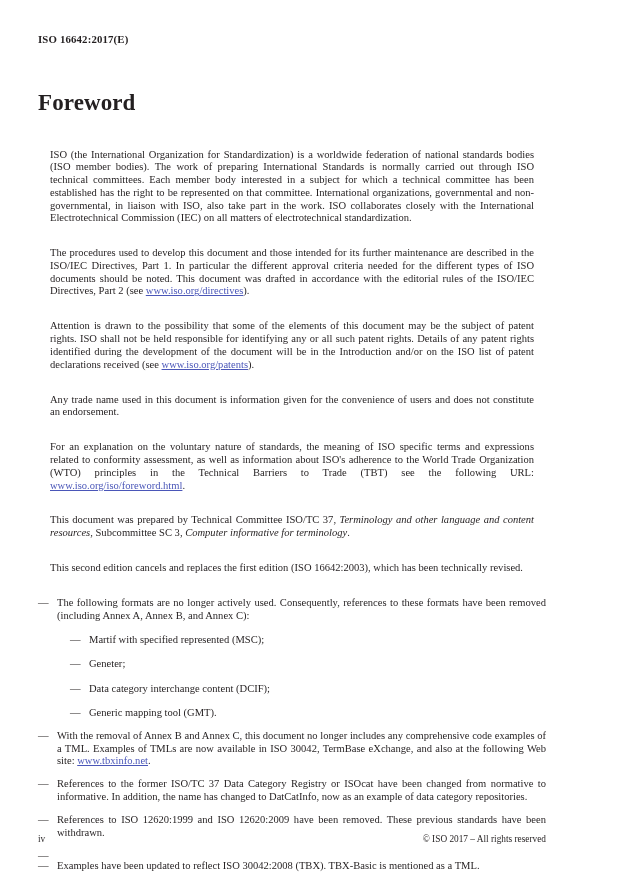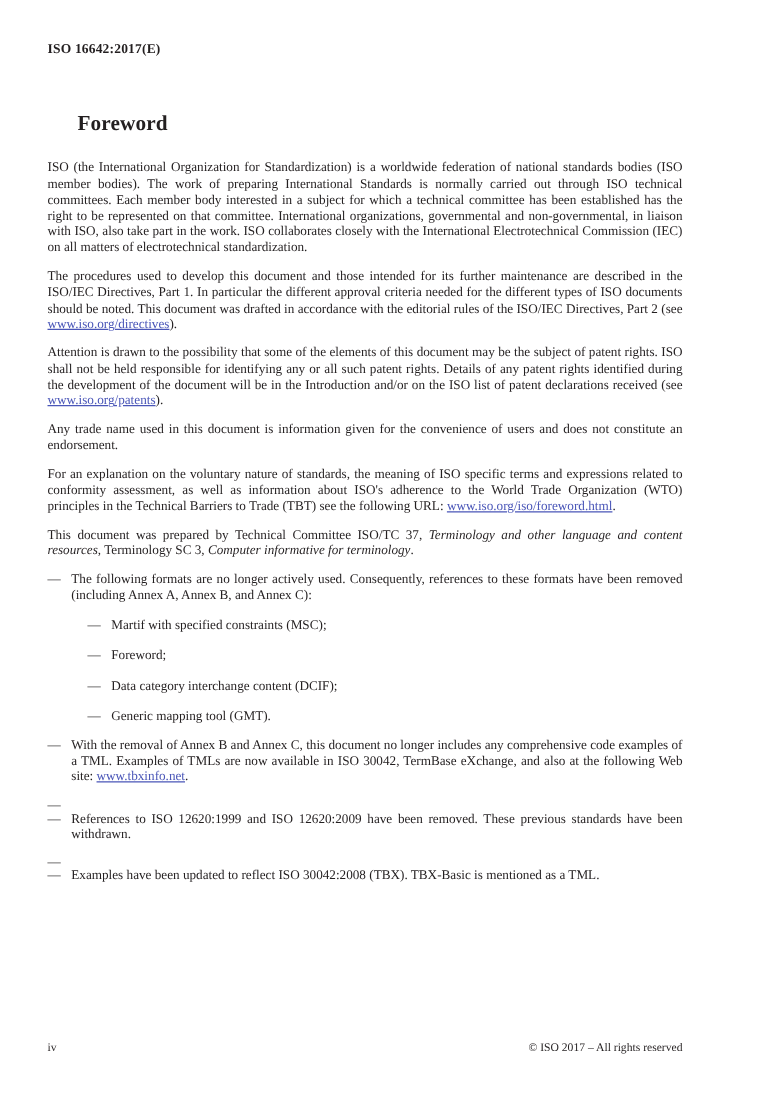--- a/index.html
+++ b/index.html
@@ -26,34 +26,33 @@
     width: 508px;
   }
   .doc-header {
     font-size: 10.8px;
     font-weight: bold;
     letter-spacing: 0.15px;
     padding-top: 33px;
     line-height: 1.2;
   }
   .doc-title {
-    font-size: 17px;
+    font-size: 23px;
     font-weight: bold;
     letter-spacing: 0.1px;
     margin-top: 43px;
     margin-bottom: 0;
     line-height: 1.2;
-    margin-left: 24px;
   }
   p.body-par {
     font-size: 10.55px;
     line-height: 12.75px;
     text-align: justify;
     text-justify: inter-word;
-    margin: 0;
+    margin: 12px;
     padding-top: 10.2px;
     -webkit-hyphens: none;
     hyphens: none;
   }
   p.first-par {
     padding-top: 20px;
   }
   a.ext-link, .ext-link {
     color: #4a56b8;
     text-decoration: underline;
@@ -126,37 +125,38 @@
     <p class="body-par first-par">ISO (the International Organization for Standardization) is a worldwide federation of national standards bodies (ISO member bodies). The work of preparing International Standards is normally carried out through ISO technical committees. Each member body interested in a subject for which a technical committee has been established has the right to be represented on that committee. International organizations, governmental and non-governmental, in liaison with ISO, also take part in the work. ISO collaborates closely with the International Electrotechnical Commission (IEC) on all matters of electrotechnical standardization.</p>
 
     <p class="body-par"><span>The procedures used to develop this document and those intended for its further maintenance are described in the ISO/IEC Directives, Part 1. In particular the different approval criteria needed for the different types of ISO documents should be noted. This document was drafted in accordance with the editorial rules of the ISO/IEC Directives, Part 2 (see </span><a class="ext-link" href="#">www.iso.org/directives</a><span>).</span></p>
 
     <p class="body-par"><span>Attention is drawn to the possibility that some of the elements of this document may be the subject of patent rights. ISO shall not be held responsible for identifying any or all such patent rights. Details of any patent rights identified during the development of the document will be in the Introduction and/or on the ISO list of patent declarations received (see </span><a class="ext-link" href="#">www.iso.org/patents</a><span>).</span></p>
 
     <p class="body-par">Any trade name used in this document is information given for the convenience of users and does not constitute an endorsement.</p>
 
     <p class="body-par"><span>For an explanation on the voluntary nature of standards, the meaning of ISO specific terms and expressions related to conformity assessment, as well as information about ISO's adherence to the World Trade Organization (WTO) principles in the Technical Barriers to Trade (TBT) see the following URL: </span><a class="ext-link" href="#">www.iso.org/iso/foreword.html</a><span>.</span></p>
 
-    <p class="body-par"><span>This document was prepared by Technical Committee ISO/TC 37, </span><span class="ital">Terminology and other language and content resources</span><span>, Terminology SC 3, </span><span class="ital">Computer informative for terminology</span><span>.</span></p>
+    <p class="body-par"><span>This document was prepared by Technical Committee ISO/TC 37, </span><span class="ital">Terminology and other language and content resources</span><span>, Subcommittee SC 3, </span><span class="ital">Computer informative for terminology</span><span>.</span></p>
 
+    <p class="body-par">This second edition cancels and replaces the first edition (ISO 16642:2003), which has been technically revised.</p>
 
 
     <div class="dash-item"><span class="dash">—</span><span>The following formats are no longer actively used. Consequently, references to these formats have been removed (including Annex A, Annex B, and Annex C):</span></div>
 
-    <div class="dash-item-2"><span class="dash">—</span><span>Martif with specified constraints (MSC);</span></div>
+    <div class="dash-item-2"><span class="dash">—</span><span>Martif with specified represented (MSC);</span></div>
 
-    <div class="dash-item-2"><span class="dash">—</span><span>Foreword;</span></div>
+    <div class="dash-item-2"><span class="dash">—</span><span>Geneter;</span></div>
 
     <div class="dash-item-2"><span class="dash">—</span><span>Data category interchange content (DCIF);</span></div>
 
     <div class="dash-item-2"><span class="dash">—</span><span>Generic mapping tool (GMT).</span></div>
 
     <div class="dash-item"><span class="dash">—</span><span>With the removal of Annex B and Annex C, this document no longer includes any comprehensive code examples of a TML. Examples of TMLs are now available in ISO 30042, TermBase eXchange, and also at the following Web site: </span><a class="ext-link" href="#">www.tbxinfo.net</a><span>.</span></div>
 
-    <div class="dash-item"><span class="dash">—</span></div>
+    <div class="dash-item"><span class="dash">—</span><span>References to the former ISO/TC 37 Data Category Registry or ISOcat have been changed from normative to informative. In addition, the name has changed to DatCatInfo, now as an example of data category repositories.</span></div>
 
     <div class="dash-item"><span class="dash">—</span><span>References to ISO 12620:1999 and ISO 12620:2009 have been removed. These previous standards have been withdrawn.</span></div>
 
     <div class="dash-item"><span class="dash">—</span></div>
 
     <div class="dash-item"><span class="dash">—</span><span>Examples have been updated to reflect ISO 30042:2008 (TBX). TBX-Basic is mentioned as a TML.</span></div>
 
   </div>
 
   <div class="footer">

